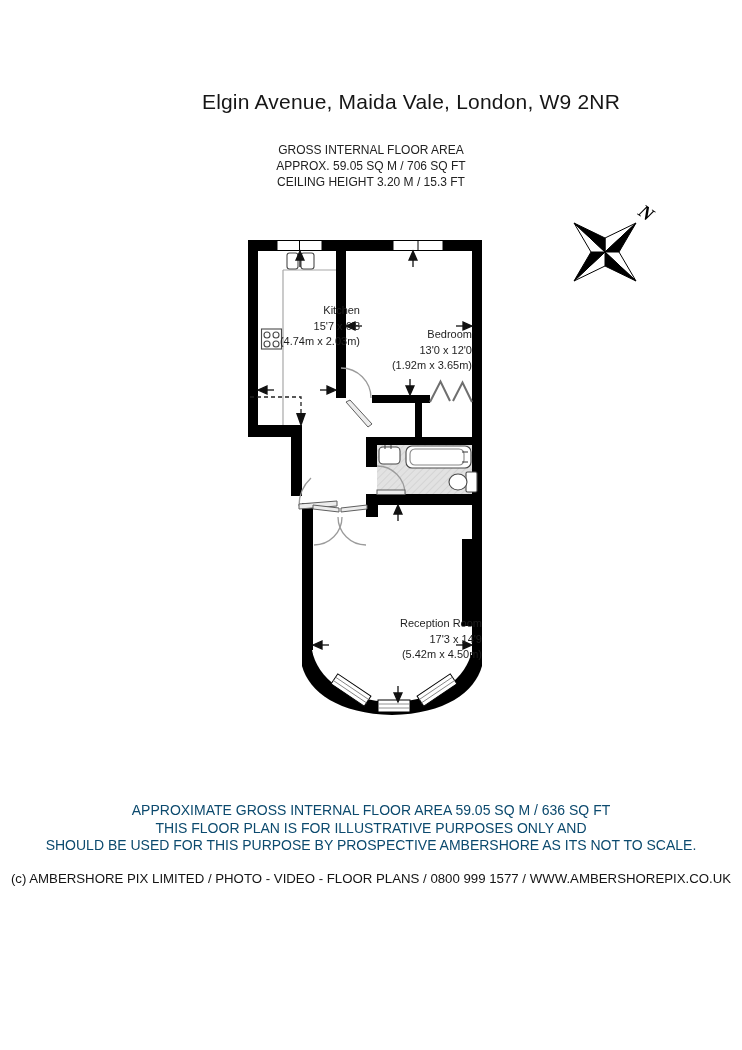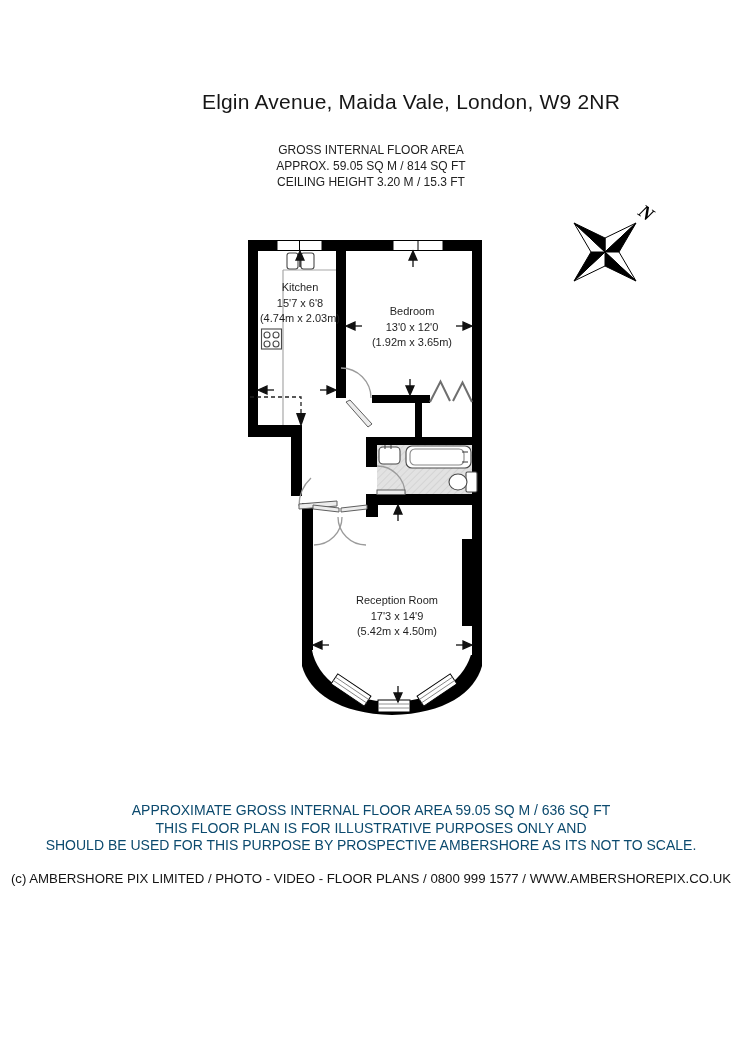--- a/index.html
+++ b/index.html
@@ -11,42 +11,42 @@
   #title{
     top:90px;left:0;width:742px;text-align:center;
     font-size:21px;font-weight:400;letter-spacing:.2px;color:#161616;padding-left:40px;
   }
   #subheader{
     top:142px;left:0;width:742px;text-align:center;
     font-size:12px;line-height:16px;color:#222;
   }
   #plan-svg{top:0;left:0;}
   .room-label{
-    text-align:center;font-size:11px;line-height:15.5px;color:#1f1f1f;
+    text-align:right;font-size:11px;line-height:15.5px;color:#1f1f1f;margin-top:23px;
   }
   #kitchen-label{top:280px;left:240px;width:120px;}
   #bedroom-label{top:304px;left:352px;width:120px;}
   #reception-label{top:593px;left:312px;width:170px;}
   #disclaimer{
     top:802px;left:0;width:742px;text-align:center;
     font-size:14px;line-height:17.5px;color:#0c4a6e;
   }
   #copyright{
     top:871px;left:0;width:742px;text-align:center;white-space:nowrap;
     font-size:13.5px;color:#141414;transform:scaleX(.98);transform-origin:center;
   }
 </style>
 </head>
 <body>
 
 <div class="abs" id="title">Elgin Avenue, Maida Vale, London, W9 2NR</div>
 
 <div class="abs" id="subheader">
   <div>GROSS INTERNAL FLOOR AREA</div>
-  <div>APPROX. 59.05 SQ M / 814 SQ FT</div>
+  <div>APPROX. 59.05 SQ M / 706 SQ FT</div>
   <div>CEILING HEIGHT 3.20 M / 15.3 FT</div>
 </div>
 
 <svg class="abs" id="plan-svg" width="742" height="1050" viewBox="0 0 742 1050" xmlns="http://www.w3.org/2000/svg">
   <defs>
     <pattern id="hatch" width="5" height="5" patternUnits="userSpaceOnUse" patternTransform="rotate(45)">
       <rect width="5" height="5" fill="#e2e2e2"></rect>
       <line x1="0" y1="0" x2="0" y2="5" stroke="#cfcfcf" stroke-width="1.4"></line>
     </pattern>
   </defs>

